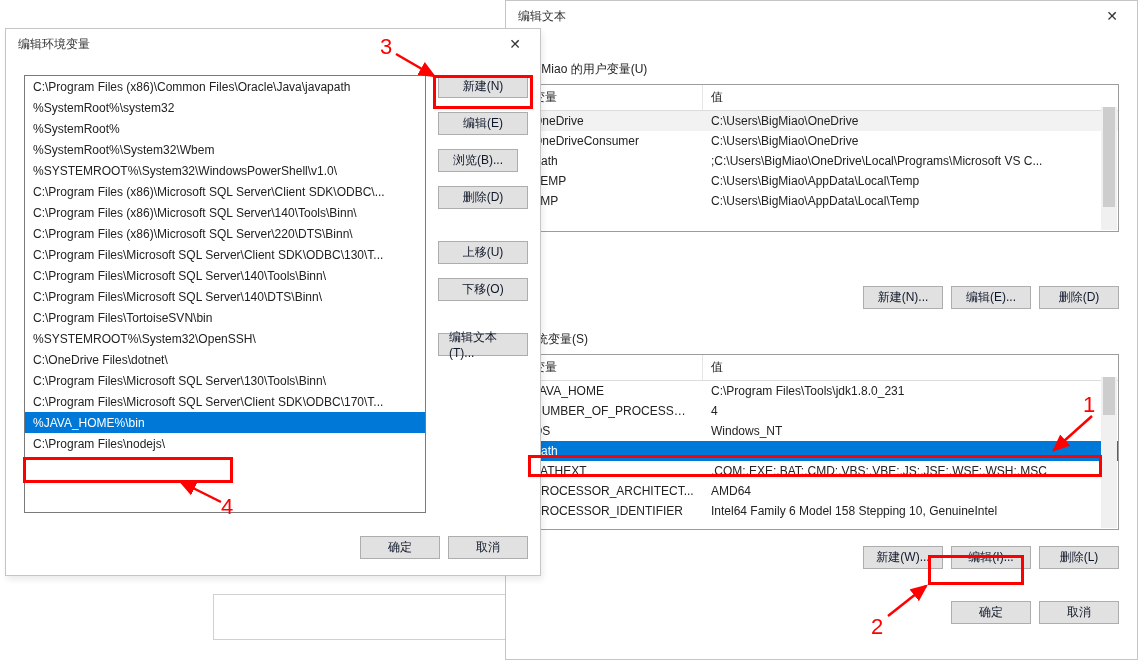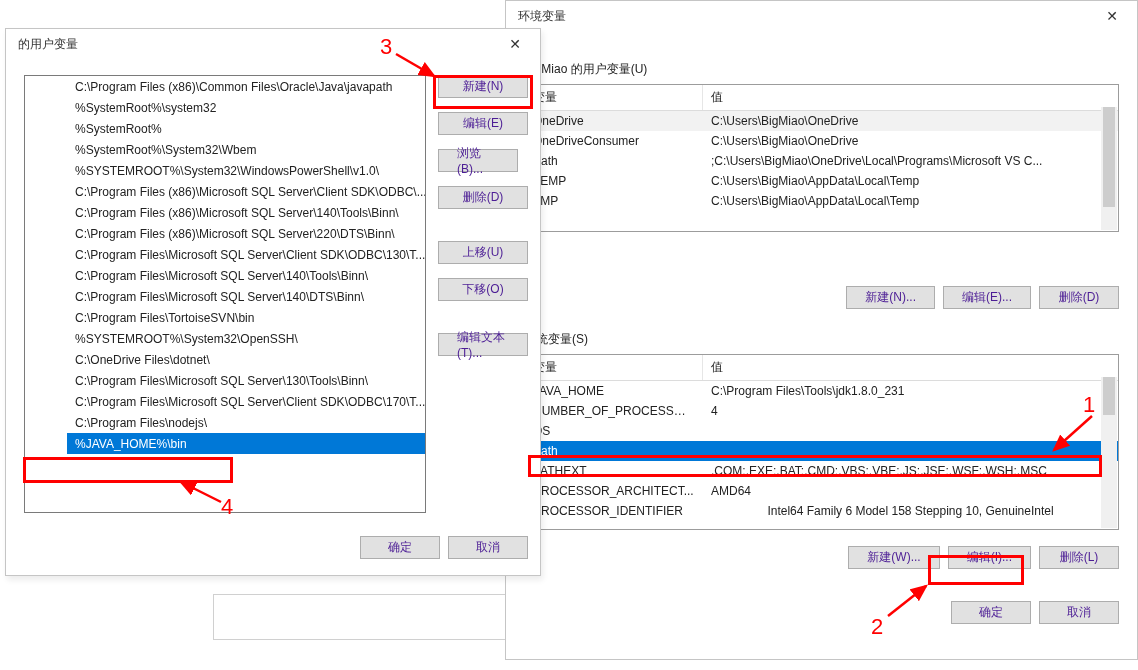--- a/index.html
+++ b/index.html
@@ -53,23 +53,23 @@
   .list-row.selected {
     background: #0078d7;
     color: #fff;
   }
   .btn {
     display:inline-flex; align-items:center; justify-content:center;
     border: 1px solid #adadad;
     background: #e1e1e1;
     height: 23px;
     min-width: 80px;
-    padding: 0 18px;
+    padding: 0 10px;
     font-size: 12px;
-    color:#4c1d95;
+    color:#0f172a;
     cursor:pointer;
     user-select:none;
   }
   .side-buttons {
     display:flex; flex-direction:column; gap:8px;
     position:absolute;
   }
   .section-label {
     font-size:12px; color:#222;
     margin: 4px 0 6px 0;
@@ -113,21 +113,21 @@
   }
   .anno-box { border:3px solid #ff0000; }
 </style>
 </head>
 <body>
 
 <div style="position:absolute; left:213px; top:594px; width:416px; height:46px; border:1px solid #d0d0d0; background:#fff;"></div>
 
 <div class="dialog" style="left:505px; top:0; width:633px; height:660px;">
   <div class="titlebar">
-    <span>环境变量</span>
+    <span>编辑文本</span>
     <span class="close">✕</span>
   </div>
   <div class="dlg-body" style="padding:10px 18px 12px 18px;">
 
     <div class="section-label" style="margin-top:20px;">BigMiao 的用户变量(U)</div>
     <div class="table" style="height:148px;">
       <div class="thead">
         <div class="th" style="width:178px;">变量</div>
         <div class="th" style="flex:1; border-right:none;">值</div>
       </div>
@@ -173,35 +173,36 @@
           <div class="tr">
             <div class="td" style="width: 178px;">JAVA_HOME</div>
             <div class="td" style="flex: 1 1 0%;">C:\Program Files\Tools\jdk1.8.0_231</div>
           </div>
           <div class="tr">
             <div class="td" style="width: 178px;">NUMBER_OF_PROCESSORS</div>
             <div class="td" style="flex: 1 1 0%;">4</div>
           </div>
           <div class="tr">
             <div class="td" style="width: 178px;">OS</div>
+            <div class="td" style="flex: 1 1 0%;">Windows_NT</div>
           </div>
           <div class="tr selected">
             <div class="td" style="width: 178px;">Path</div>
           </div>
           <div class="tr">
             <div class="td" style="width: 178px;">PATHEXT</div>
             <div class="td" style="flex: 1 1 0%;">.COM;.EXE;.BAT;.CMD;.VBS;.VBE;.JS;.JSE;.WSF;.WSH;.MSC</div>
           </div>
           <div class="tr">
             <div class="td" style="width: 178px;">PROCESSOR_ARCHITECT...</div>
             <div class="td" style="flex: 1 1 0%;">AMD64</div>
           </div>
           <div class="tr">
             <div class="td" style="width: 178px;">PROCESSOR_IDENTIFIER</div>
-            <div class="td" style="flex: 1 1 0%; text-align: center;">Intel64 Family 6 Model 158 Stepping 10, GenuineIntel</div>
+            <div class="td" style="flex: 1 1 0%;">Intel64 Family 6 Model 158 Stepping 10, GenuineIntel</div>
           </div>
         </div>
       <div class="scrollbar-v">
         <div class="scrollbar-thumb" style="top:0; height:38px;"></div>
       </div>
     </div>
     <div class="bottom-btn-row" style="margin-top:16px;">
       <div class="btn">新建(W)...</div>
       <div class="btn" id="sys-edit-btn">编辑(I)...</div>
       <div class="btn">删除(L)</div>
@@ -210,43 +211,43 @@
     <div class="bottom-btn-row" style="margin-top:32px;">
       <div class="btn">确定</div>
       <div class="btn">取消</div>
     </div>
 
   </div>
 </div>
 
 <div class="dialog" style="left:5px; top:28px; width:536px; height:548px; box-shadow: 2px 4px 6px rgba(0,0,0,0.08);">
   <div class="titlebar">
-    <span>的用户变量</span>
+    <span>编辑环境变量</span>
     <span class="close">✕</span>
   </div>
   <div class="dlg-body" style="padding:16px 12px 12px 18px; position:relative; height:512px;">
-    <div class="listbox" id="edit-listbox" style="width:402px; height:438px;padding-left:42px;">
+    <div class="listbox" id="edit-listbox" style="width:402px; height:438px;">
         <div class="list-row">C:\Program Files (x86)\Common Files\Oracle\Java\javapath</div>
         <div class="list-row">%SystemRoot%\system32</div>
         <div class="list-row">%SystemRoot%</div>
         <div class="list-row">%SystemRoot%\System32\Wbem</div>
         <div class="list-row">%SYSTEMROOT%\System32\WindowsPowerShell\v1.0\</div>
         <div class="list-row">C:\Program Files (x86)\Microsoft SQL Server\Client SDK\ODBC\...</div>
         <div class="list-row">C:\Program Files (x86)\Microsoft SQL Server\140\Tools\Binn\</div>
         <div class="list-row">C:\Program Files (x86)\Microsoft SQL Server\220\DTS\Binn\</div>
         <div class="list-row">C:\Program Files\Microsoft SQL Server\Client SDK\ODBC\130\T...</div>
         <div class="list-row">C:\Program Files\Microsoft SQL Server\140\Tools\Binn\</div>
         <div class="list-row">C:\Program Files\Microsoft SQL Server\140\DTS\Binn\</div>
         <div class="list-row">C:\Program Files\TortoiseSVN\bin</div>
         <div class="list-row">%SYSTEMROOT%\System32\OpenSSH\</div>
         <div class="list-row">C:\OneDrive Files\dotnet\</div>
         <div class="list-row">C:\Program Files\Microsoft SQL Server\130\Tools\Binn\</div>
         <div class="list-row">C:\Program Files\Microsoft SQL Server\Client SDK\ODBC\170\T...</div>
+        <div class="list-row selected">%JAVA_HOME%\bin</div>
         <div class="list-row">C:\Program Files\nodejs\</div>
-        <div class="list-row selected">%JAVA_HOME%\bin</div>
       </div>
 
     <div class="side-buttons" style="left:432px; top:16px; width:90px;">
       <div class="btn" id="new-entry-btn" style="width:90px;">新建(N)</div>
       <div class="btn" style="width:90px; margin-top:6px;">编辑(E)</div>
       <div class="btn" style="width:70px; margin-top:6px;">浏览(B)...</div>
       <div class="btn" style="width:90px; margin-top:6px;">删除(D)</div>
       <div class="btn" style="width:90px; margin-top:24px;">上移(U)</div>
       <div class="btn" style="width:90px; margin-top:6px;">下移(O)</div>
       <div class="btn" style="width:90px; margin-top:24px;">编辑文本(T)...</div>

